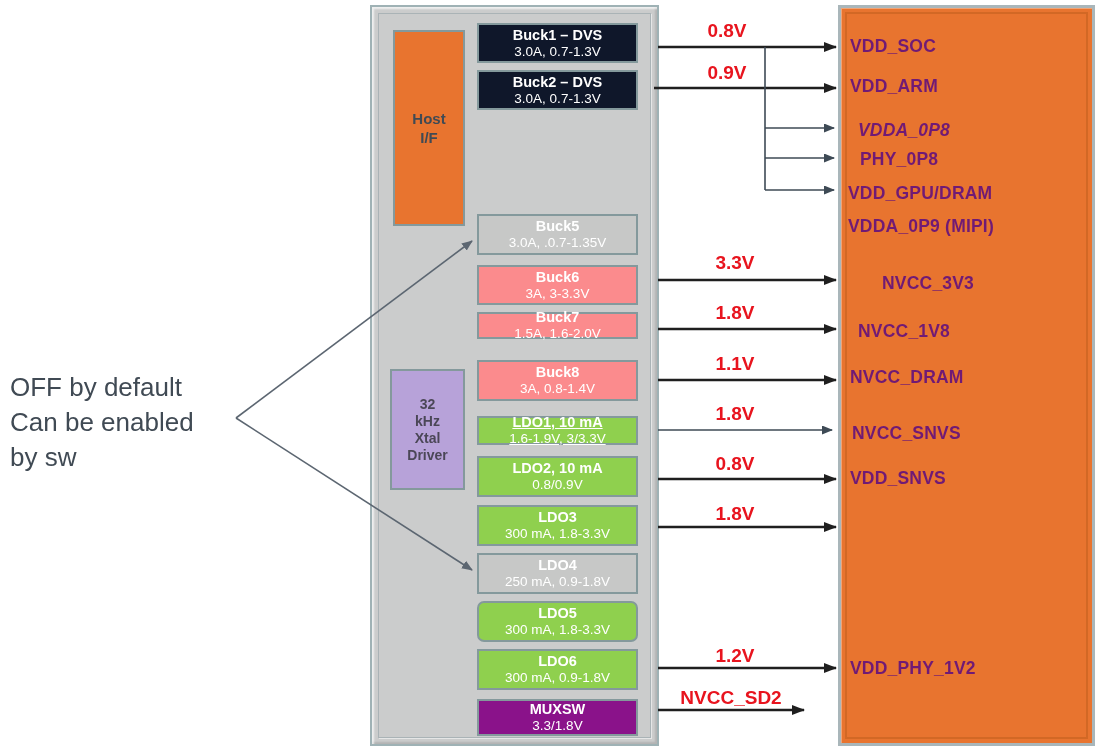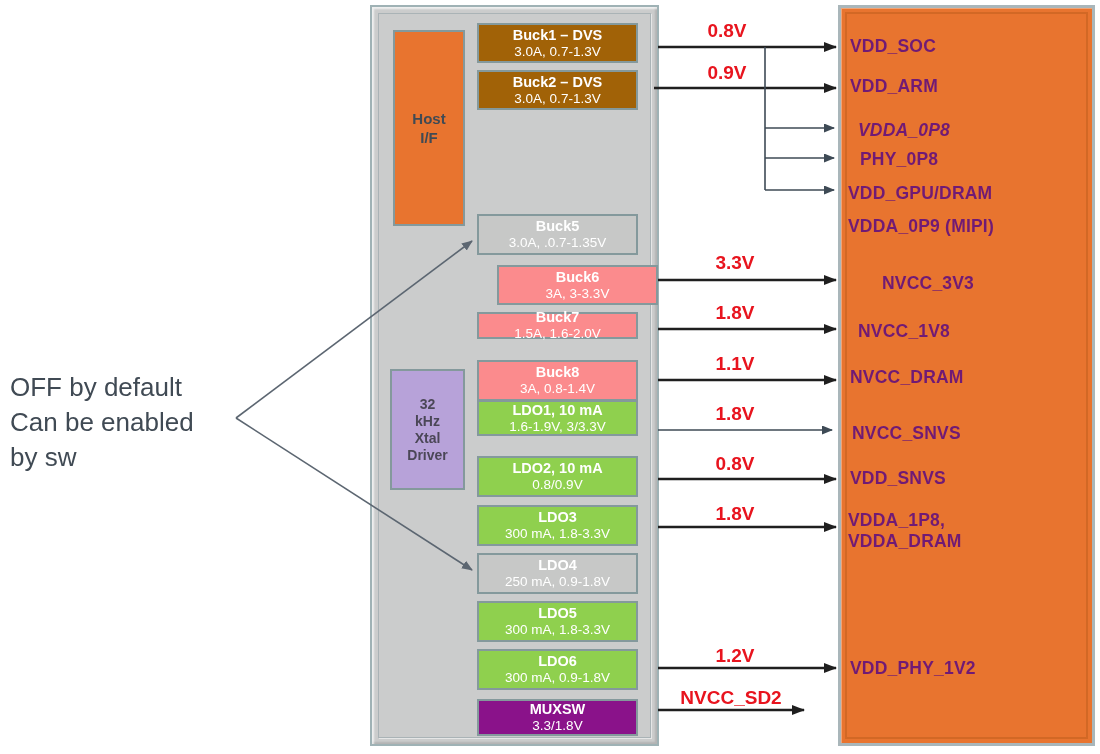--- a/index.html
+++ b/index.html
@@ -19,21 +19,21 @@
   }
   
   .blk{
     position:absolute;left:477px;width:161px;box-sizing:border-box;
     border:2px solid #84999c;display:flex;flex-direction:column;
     align-items:center;justify-content:center;z-index:3;
     color:#ffffff;text-align:center;
   }
   .blk .t{font-weight:bold;font-size:14.5px;line-height:17px;}
   .blk .s{font-size:13.5px;line-height:16px;}
-  .c-dvs{background:#a16207;}
+  .c-dvs{background:#0f172a;}
   .c-salmon{background:#fb8b8d;}
   .c-gray{background:#c7c8c7;}
   .c-green{background:#8fd04e;}
   .c-purple{background:#8a128a;}
   .host-block{
     position:absolute;left:393px;top:30px;width:72px;height:196px;box-sizing:border-box;
     background:#e8742f;border:2px solid #84999c;display:flex;flex-direction:column;
     align-items:center;justify-content:center;z-index:3;
     color:#404a54;font-weight:bold;font-size:15px;line-height:19px;text-align:center;
   }
@@ -102,49 +102,49 @@
     <div class="s">3.0A, 0.7-1.3V</div>
   </div>
   <div class="blk c-dvs" style="top:70px;height:40px;">
     <div class="t">Buck2 – DVS</div>
     <div class="s">3.0A, 0.7-1.3V</div>
   </div>
   <div class="blk c-gray" style="top:214px;height:41px;">
     <div class="t">Buck5</div>
     <div class="s">3.0A, .0.7-1.35V</div>
   </div>
-  <div class="blk c-salmon" style="top:265px;height:40px;margin-left:20px;">
+  <div class="blk c-salmon" style="top:265px;height:40px;">
     <div class="t">Buck6</div>
     <div class="s">3A, 3-3.3V</div>
   </div>
   <div class="blk c-salmon" style="top:312px;height:27px;">
     <div class="t">Buck7</div>
     <div class="s">1.5A, 1.6-2.0V</div>
   </div>
   <div class="blk c-salmon" style="top:360px;height:41px;">
     <div class="t">Buck8</div>
     <div class="s">3A, 0.8-1.4V</div>
   </div>
-  <div class="blk c-green" style="top:400px;height:36px;">
+  <div class="blk c-green" style="top:416px;height:29px;text-decoration:underline;">
     <div class="t">LDO1, 10 mA</div>
     <div class="s">1.6-1.9V, 3/3.3V</div>
   </div>
   <div class="blk c-green" style="top:456px;height:41px;">
     <div class="t">LDO2, 10 mA</div>
     <div class="s">0.8/0.9V</div>
   </div>
   <div class="blk c-green" style="top:505px;height:41px;">
     <div class="t">LDO3</div>
     <div class="s">300 mA, 1.8-3.3V</div>
   </div>
   <div class="blk c-gray" style="top:553px;height:41px;">
     <div class="t">LDO4</div>
     <div class="s">250 mA, 0.9-1.8V</div>
   </div>
-  <div class="blk c-green" style="top:601px;height:41px;">
+  <div class="blk c-green" style="top:601px;height:41px;border-radius:7px;">
     <div class="t">LDO5</div>
     <div class="s">300 mA, 1.8-3.3V</div>
   </div>
   <div class="blk c-green" style="top:649px;height:41px;">
     <div class="t">LDO6</div>
     <div class="s">300 mA, 0.9-1.8V</div>
   </div>
   <div class="blk c-purple" style="top:699px;height:37px;">
     <div class="t">MUXSW</div>
     <div class="s">3.3/1.8V</div>
@@ -157,24 +157,20 @@
   <div class="rail" style="left:850px;top:86px;">VDD_ARM</div>
   <div class="rail" style="left:858px;top:130px;font-style:italic;">VDDA_0P8</div>
   <div class="rail" style="left:860px;top:159px;">PHY_0P8</div>
   <div class="rail" style="left:848px;top:193px;">VDD_GPU/DRAM</div>
   <div class="rail" style="left:848px;top:226px;">VDDA_0P9 (MIPI)</div>
   <div class="rail" style="left:850px;top:283px;margin-left:32px;">NVCC_3V3</div>
   <div class="rail" style="left:858px;top:331px;">NVCC_1V8</div>
   <div class="rail" style="left:850px;top:377px;">NVCC_DRAM</div>
   <div class="rail" style="left:852px;top:433px;">NVCC_SNVS</div>
   <div class="rail" style="left:850px;top:478px;">VDD_SNVS</div>
-  <div class="rail two-line" style="left:848px;top:531px;">
-    <div>VDDA_1P8,</div>
-    <div>VDDA_DRAM</div>
-  </div>
   <div class="rail" style="left:850px;top:668px;">VDD_PHY_1V2</div>
 
   <svg class="wires" width="1100" height="754" viewBox="0 0 1100 754">
     <defs>
       <marker id="ah-black" markerUnits="userSpaceOnUse" markerWidth="13" markerHeight="10" refX="12" refY="5" orient="auto">
         <path d="M0,0 L13,5 L0,10 Z" fill="#1f1f1f"></path>
       </marker>
       <marker id="ah-dark" markerUnits="userSpaceOnUse" markerWidth="11" markerHeight="9" refX="10" refY="4.5" orient="auto">
         <path d="M0,0 L11,4.5 L0,9 Z" fill="#3e4a55"></path>
       </marker>

